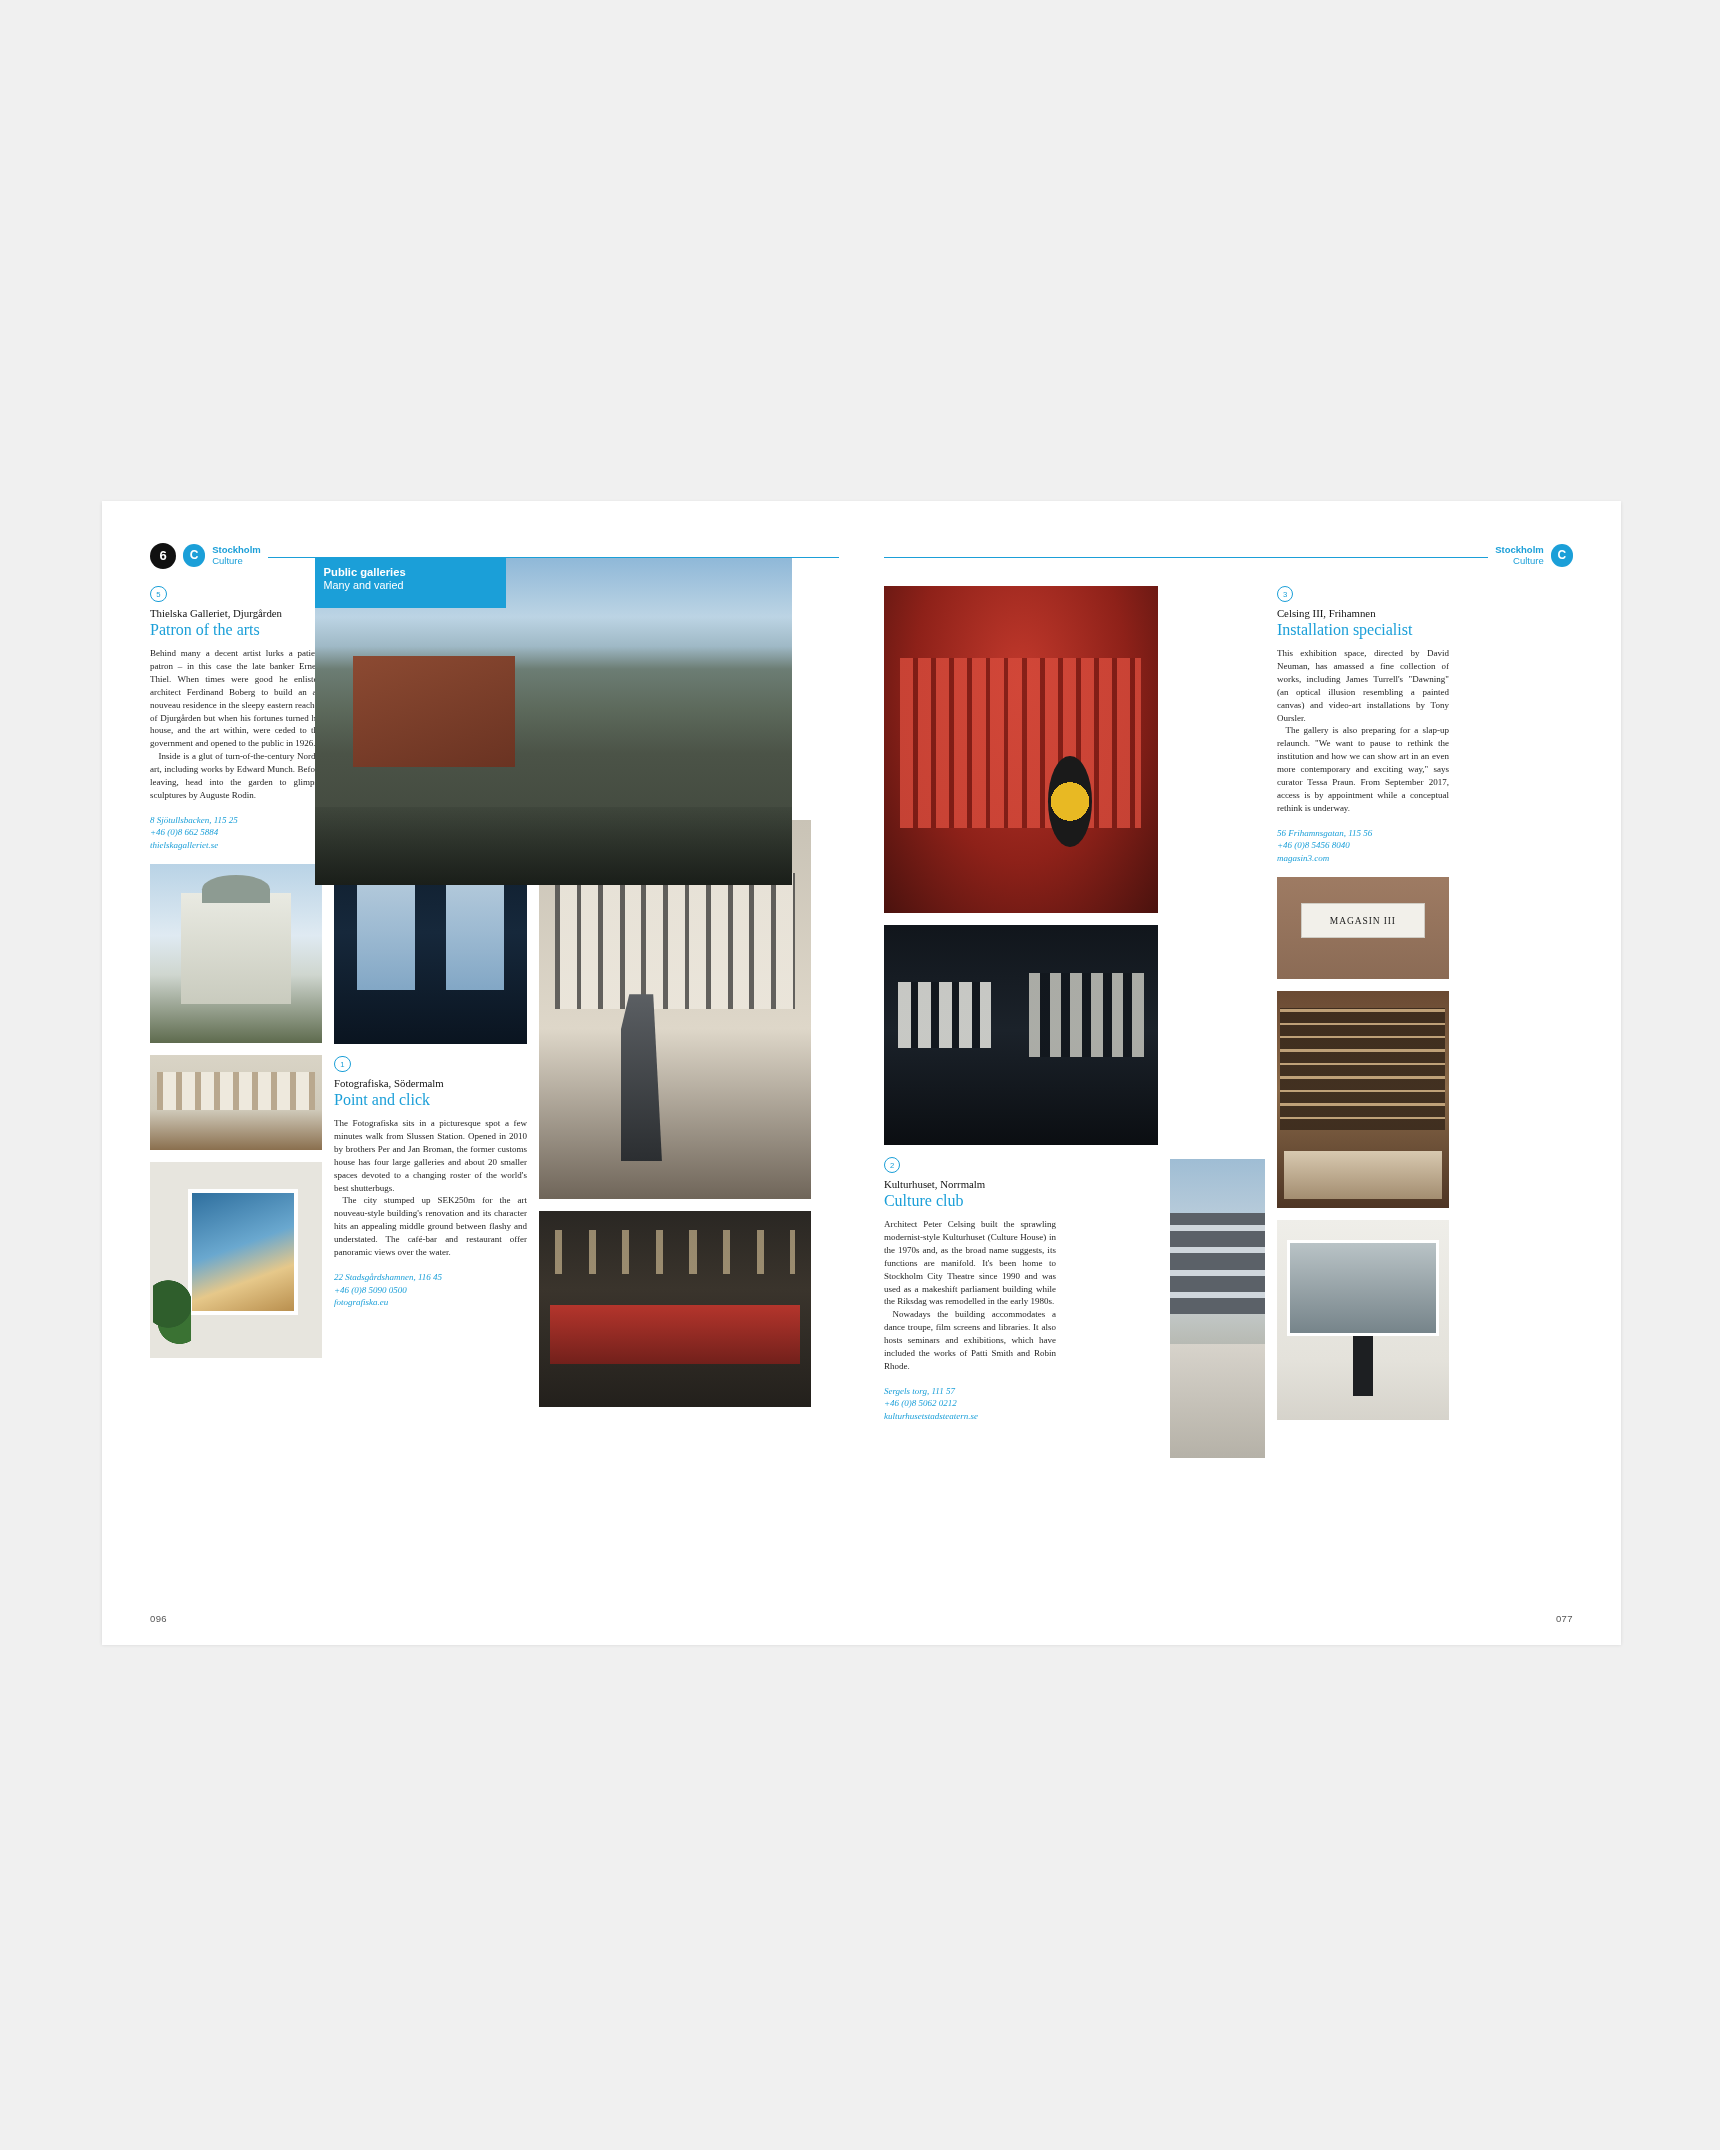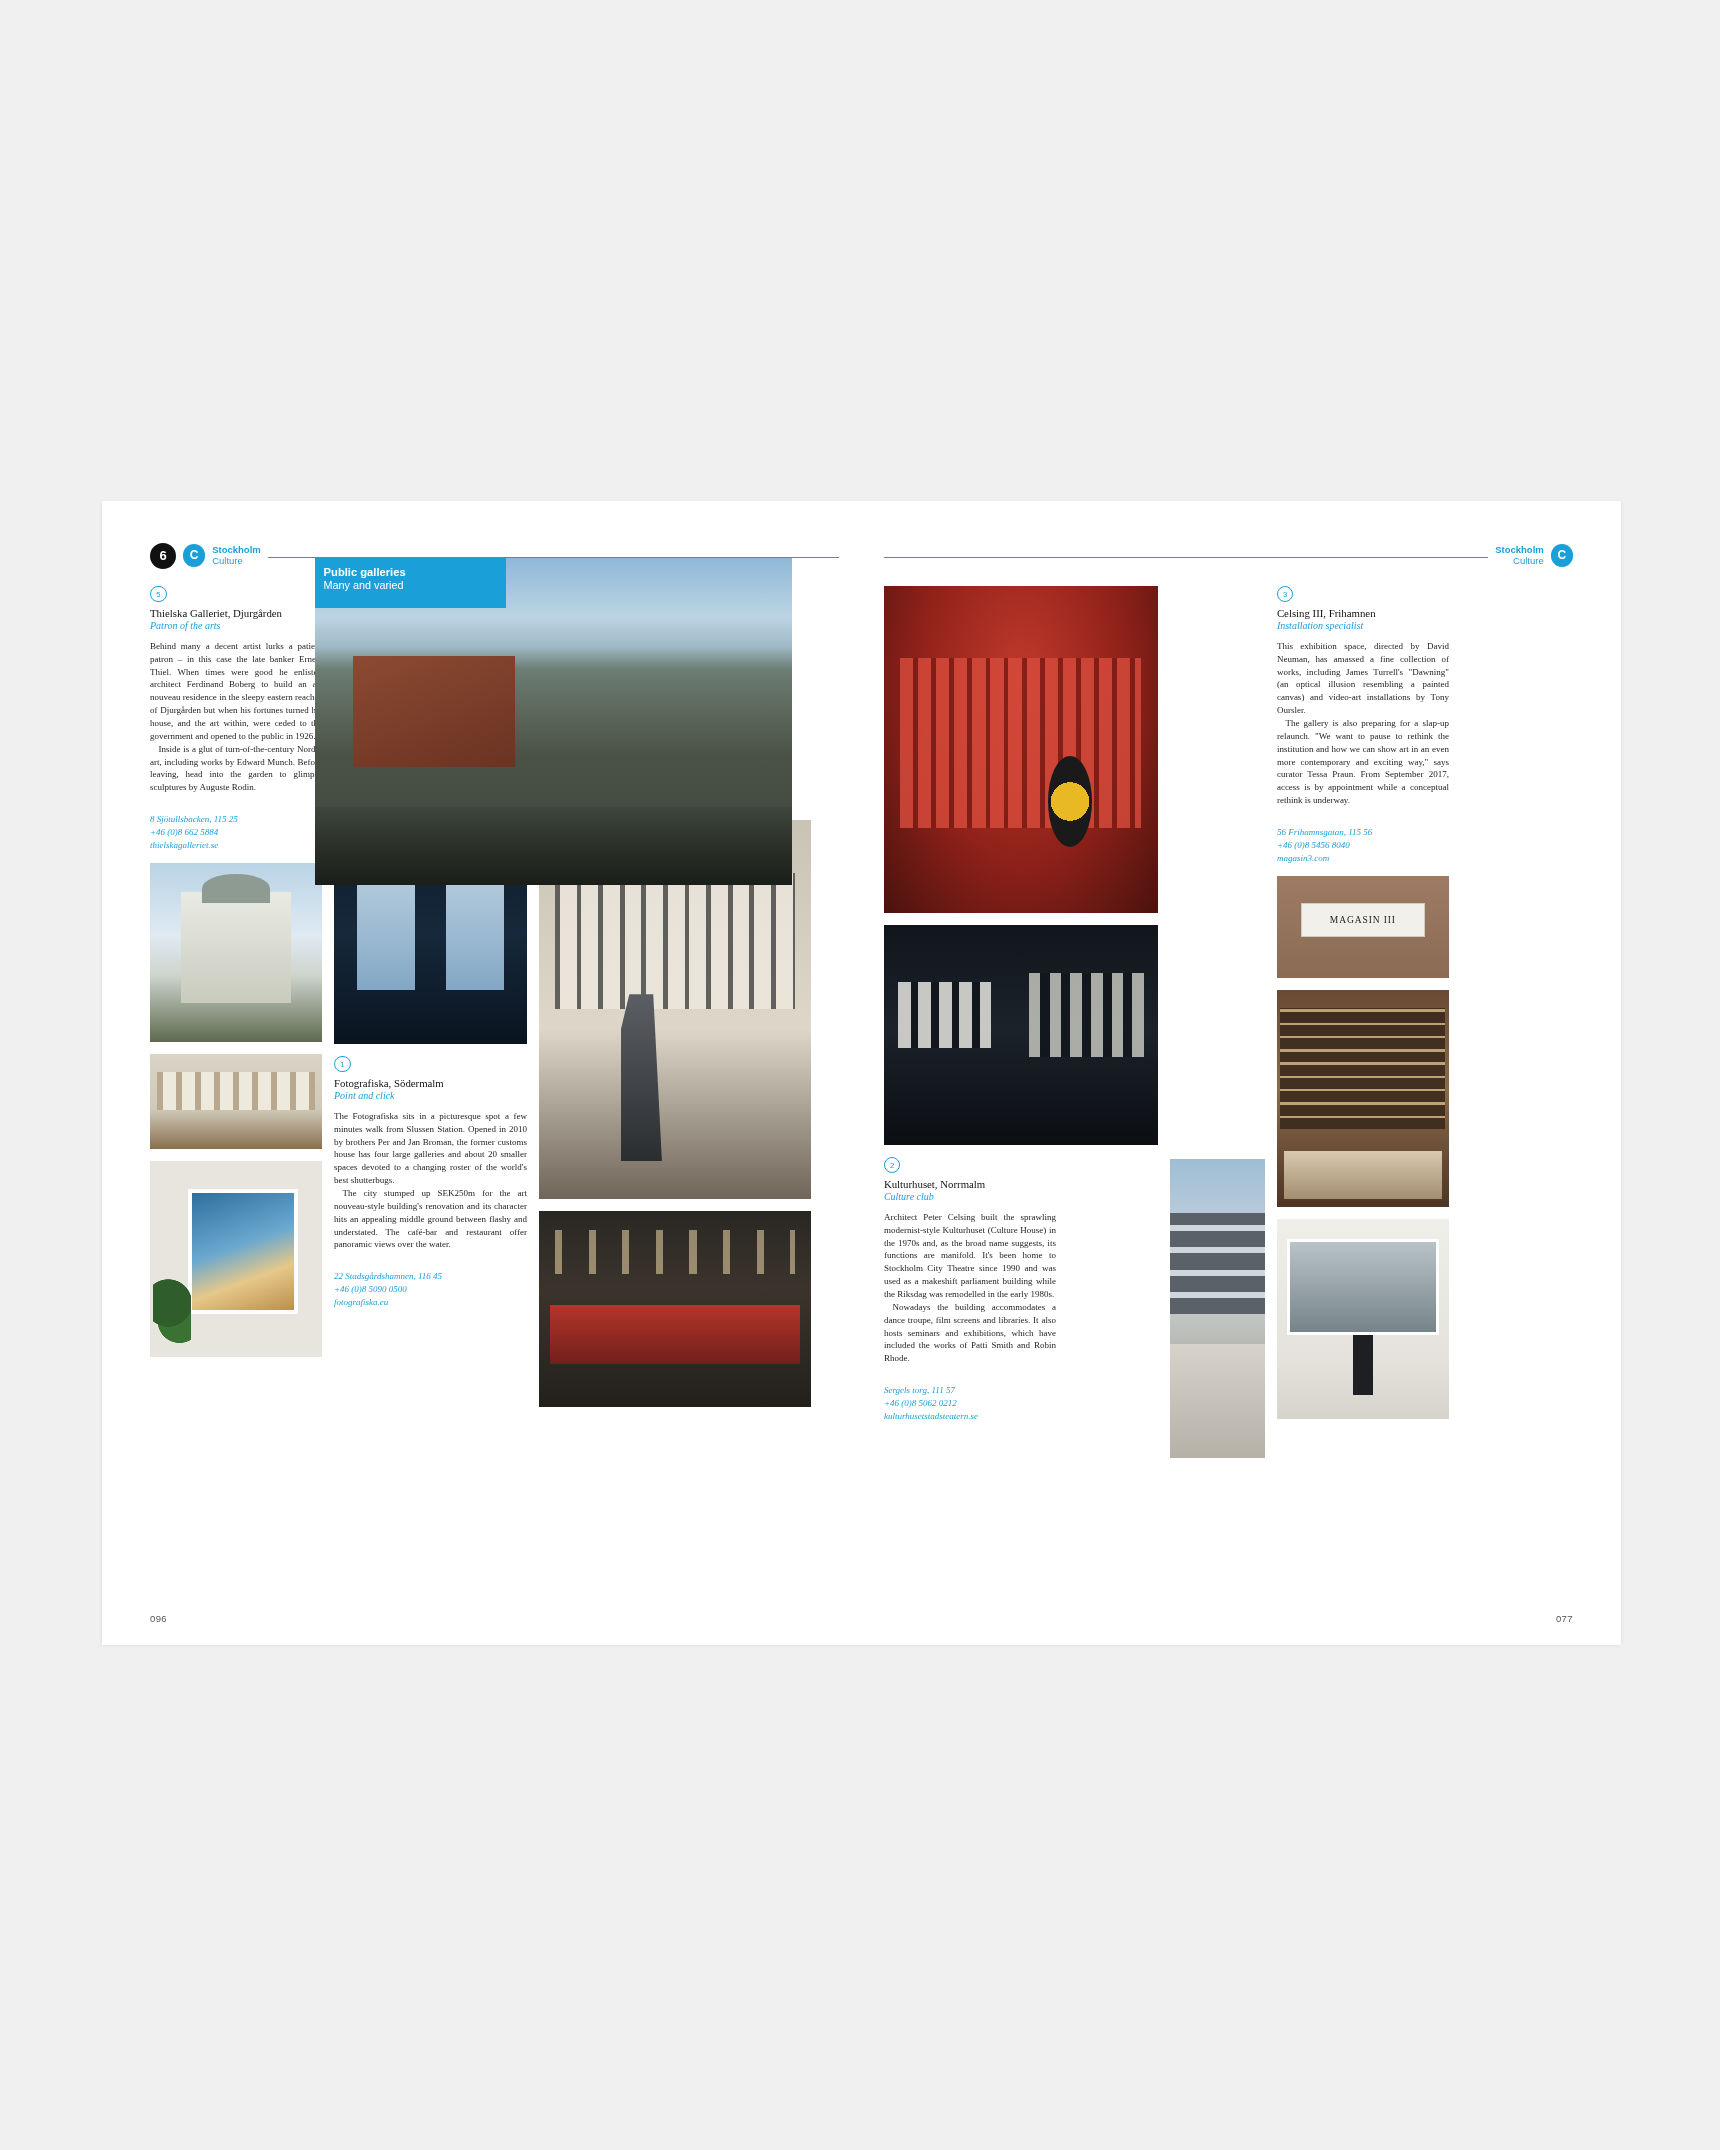--- a/index.html
+++ b/index.html
@@ -96,41 +96,40 @@
     font-size: 7.7px;
     display: flex; align-items: center; justify-content: center;
     margin-bottom: 4.3px;
   }
   .entry-title {
     font-size: 10.8px;
     color: #111;
     line-height: 1.2;
   }
   .entry-sub {
-    font-size: 10px;
-    font-style: italic;
+    font-size: 16px;
     color: #1b9fd8;
     line-height: 1.25;
     margin-bottom: 7.7px;
   }
   .body {
     font-size: 9px;
     line-height: 1.43;
     color: #1e1e1e;
     text-align: justify;
     hyphens: auto;
   }
   .body p { margin: 0; text-indent: 0; }
   .body p + p { text-indent: 8.6px; }
   .contact {
     font-size: 9px;
     font-style: italic;
     color: #1b9fd8;
     line-height: 1.42;
-    margin-top: 19px;
+    margin-top: 12px;
   }
   .contact div { white-space: nowrap; overflow: hidden; text-overflow: ellipsis; }
 
   
   .callout {
     position: absolute;
     left: 213px;
     top: 57px;
     width: 191px;
     height: 50px;

